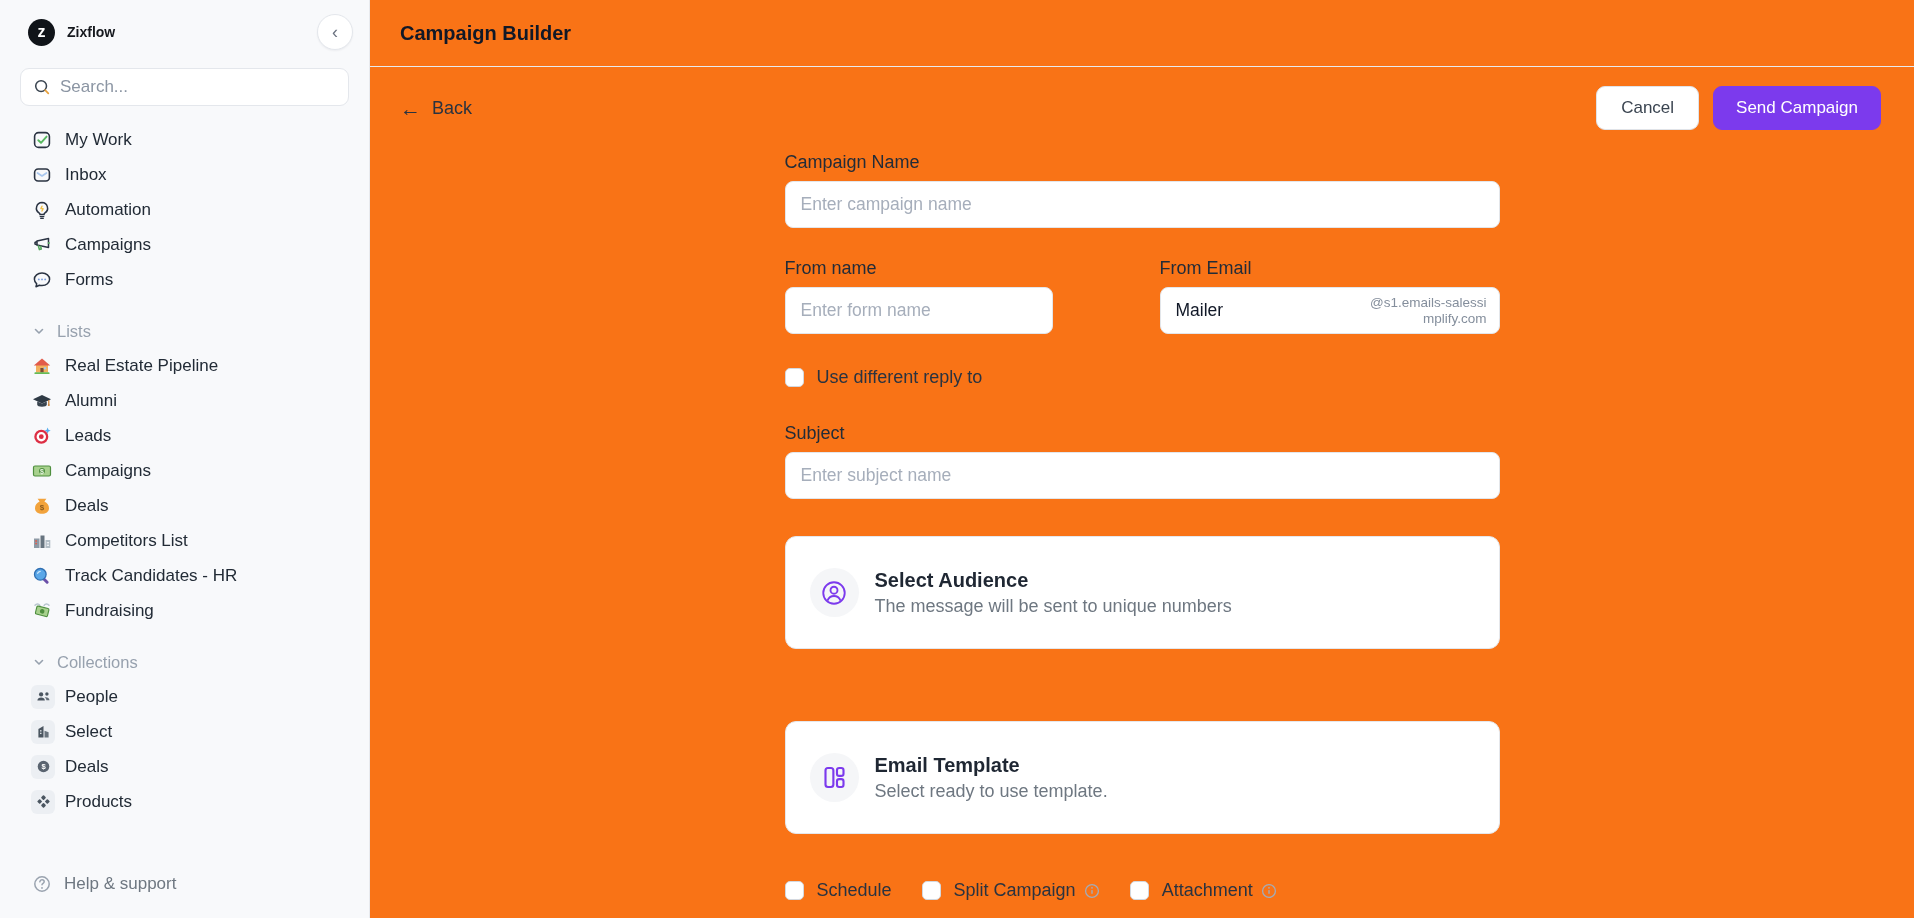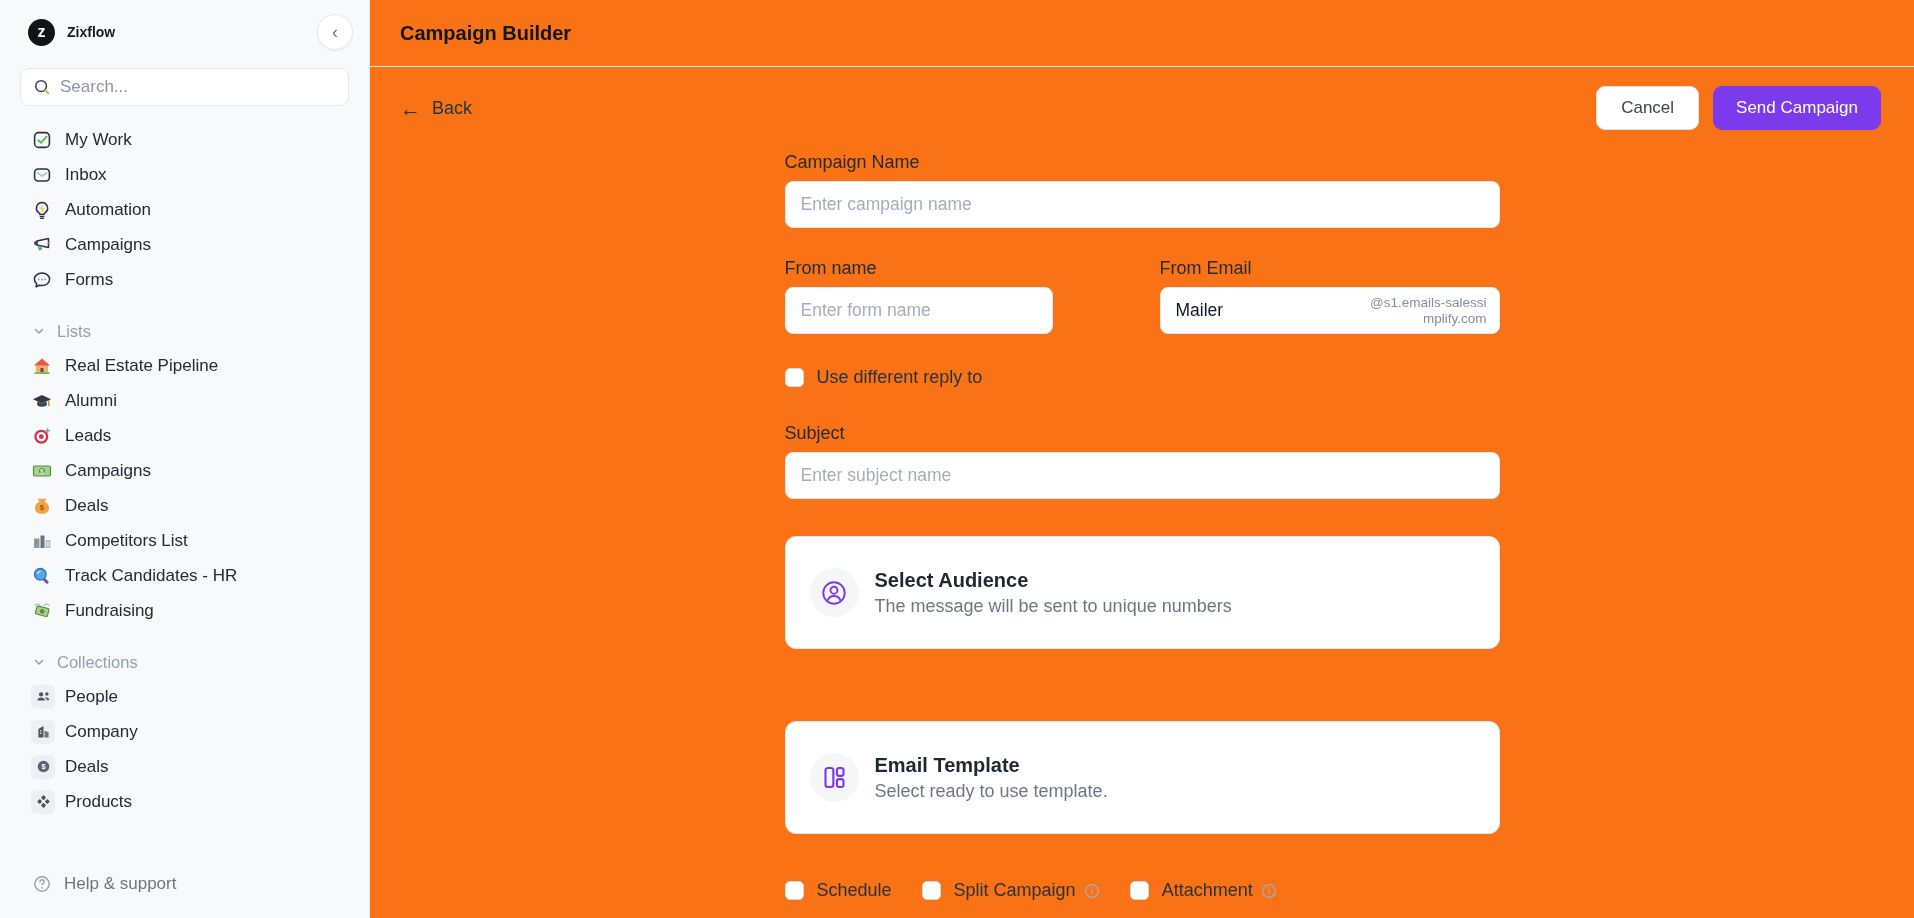--- a/index.html
+++ b/index.html
@@ -303,21 +303,21 @@
 
     <div class="nav-item">
       <span class="chip">
         <svg width="17" height="17" viewBox="0 0 20 20" fill="#4a5560">
           <path d="M4 17 V7.2 L10 3.6 V17 Z"></path>
           <path d="M11.2 17 V9 l4.8 1.8 V17 Z" opacity=".8"></path>
           <rect x="6" y="8.4" width="1.6" height="1.6" fill="#eceff3"></rect>
           <rect x="6" y="11.4" width="1.6" height="1.6" fill="#eceff3"></rect>
         </svg>
       </span>
-      <span class="nav-label">Company</span>
+      <span class="nav-label">Select</span>
     </div>
 
     <div class="nav-item">
       <span class="chip">
         <svg width="17" height="17" viewBox="0 0 20 20">
           <circle cx="10" cy="10" r="6.8" fill="#5a6470"></circle>
           <text x="10" y="13" font-size="9" font-family="Liberation Sans, sans-serif" font-weight="bold" fill="#ffffff" text-anchor="middle">$</text>
         </svg>
       </span>
       <span class="nav-label">Deals</span>

